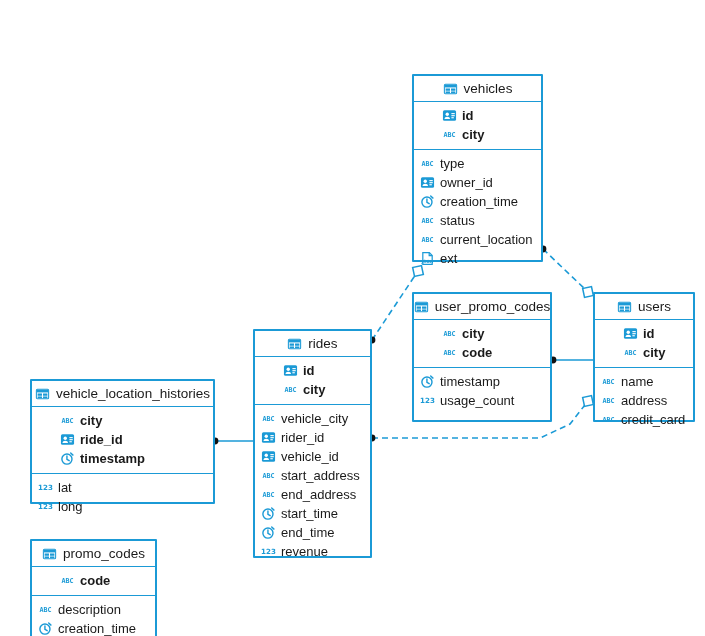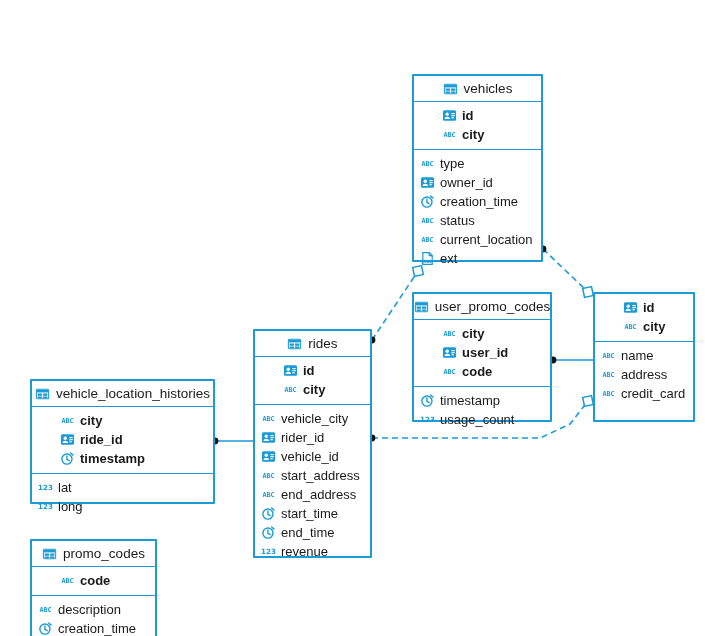--- a/index.html
+++ b/index.html
@@ -234,33 +234,20 @@
           <span class="ficon">
             <svg width="15" height="15" viewBox="0 0 16 16" xmlns="http://www.w3.org/2000/svg">
               <text x="8" y="11" font-family="DejaVu Sans Mono, monospace" font-size="7.2" font-weight="bold" text-anchor="middle" fill="#1b9ad6">ABC</text>
             </svg>
           </span>
           <span class="fname">city</span>
         </div>
         <div class="field pk">
           <span class="ficon">
             <svg width="15" height="15" viewBox="0 0 16 16" xmlns="http://www.w3.org/2000/svg">
-              <rect x="1" y="2.5" width="14" height="11" rx="1.6" fill="#1b9ad6"></rect>
-              <circle cx="5.6" cy="6.6" r="1.8" fill="#fff"></circle>
-              <path d="M2.6 11.8c0-1.7 1.4-2.6 3-2.6s3 .9 3 2.6z" fill="#fff"></path>
-              <rect x="10" y="5.4" width="3.6" height="1.2" fill="#fff"></rect>
-              <rect x="10" y="7.6" width="3.6" height="1.2" fill="#fff"></rect>
-              <rect x="10" y="9.8" width="2.6" height="1.2" fill="#fff"></rect>
-            </svg>
-          </span>
-          <span class="fname">user_id</span>
-        </div>
-        <div class="field pk">
-          <span class="ficon">
-            <svg width="15" height="15" viewBox="0 0 16 16" xmlns="http://www.w3.org/2000/svg">
               <text x="8" y="11" font-family="DejaVu Sans Mono, monospace" font-size="7.2" font-weight="bold" text-anchor="middle" fill="#1b9ad6">ABC</text>
             </svg>
           </span>
           <span class="fname">code</span>
         </div>
       </div>
       <div class="entity-section cols">
         <div class="field">
           <span class="ficon">
             <svg width="15" height="15" viewBox="0 0 16 16" xmlns="http://www.w3.org/2000/svg">
@@ -275,20 +262,33 @@
           <span class="ficon">
             <svg width="15" height="15" viewBox="0 0 16 16" xmlns="http://www.w3.org/2000/svg">
               <text x="8" y="11" font-family="DejaVu Sans, sans-serif" font-size="7.6" font-weight="bold" text-anchor="middle" fill="#1b9ad6">123</text>
             </svg>
           </span>
           <span class="fname">usage_count</span>
         </div>
       </div>
     </div>
     <div class="entity" style="left: 593px; top: 248px; width: 102px; height: 130px;">
+      <div class="entity-title">
+        <span class="title-icon">
+          <svg width="15" height="14" viewBox="0 0 16 16" xmlns="http://www.w3.org/2000/svg">
+            <rect x="1" y="2.6" width="14" height="10.8" rx="1.2" fill="#fff" stroke="#1b9ad6" stroke-width="1.2"></rect>
+            <rect x="1.6" y="3.2" width="12.8" height="3" fill="#1b9ad6"></rect>
+            <rect x="2.4" y="7.4" width="5" height="2.6" fill="#1b9ad6"></rect>
+            <rect x="8.6" y="7.4" width="5" height="2.6" fill="#1b9ad6"></rect>
+            <rect x="2.4" y="10.8" width="5" height="2" fill="#1b9ad6"></rect>
+            <rect x="8.6" y="10.8" width="5" height="2" fill="#1b9ad6"></rect>
+          </svg>
+        </span>
+        <span>users</span>
+      </div>
       <div class="entity-section keys">
         <div class="field pk">
           <span class="ficon">
             <svg width="15" height="15" viewBox="0 0 16 16" xmlns="http://www.w3.org/2000/svg">
               <rect x="1" y="2.5" width="14" height="11" rx="1.6" fill="#1b9ad6"></rect>
               <circle cx="5.6" cy="6.6" r="1.8" fill="#fff"></circle>
               <path d="M2.6 11.8c0-1.7 1.4-2.6 3-2.6s3 .9 3 2.6z" fill="#fff"></path>
               <rect x="10" y="5.4" width="3.6" height="1.2" fill="#fff"></rect>
               <rect x="10" y="7.6" width="3.6" height="1.2" fill="#fff"></rect>
               <rect x="10" y="9.8" width="2.6" height="1.2" fill="#fff"></rect>

